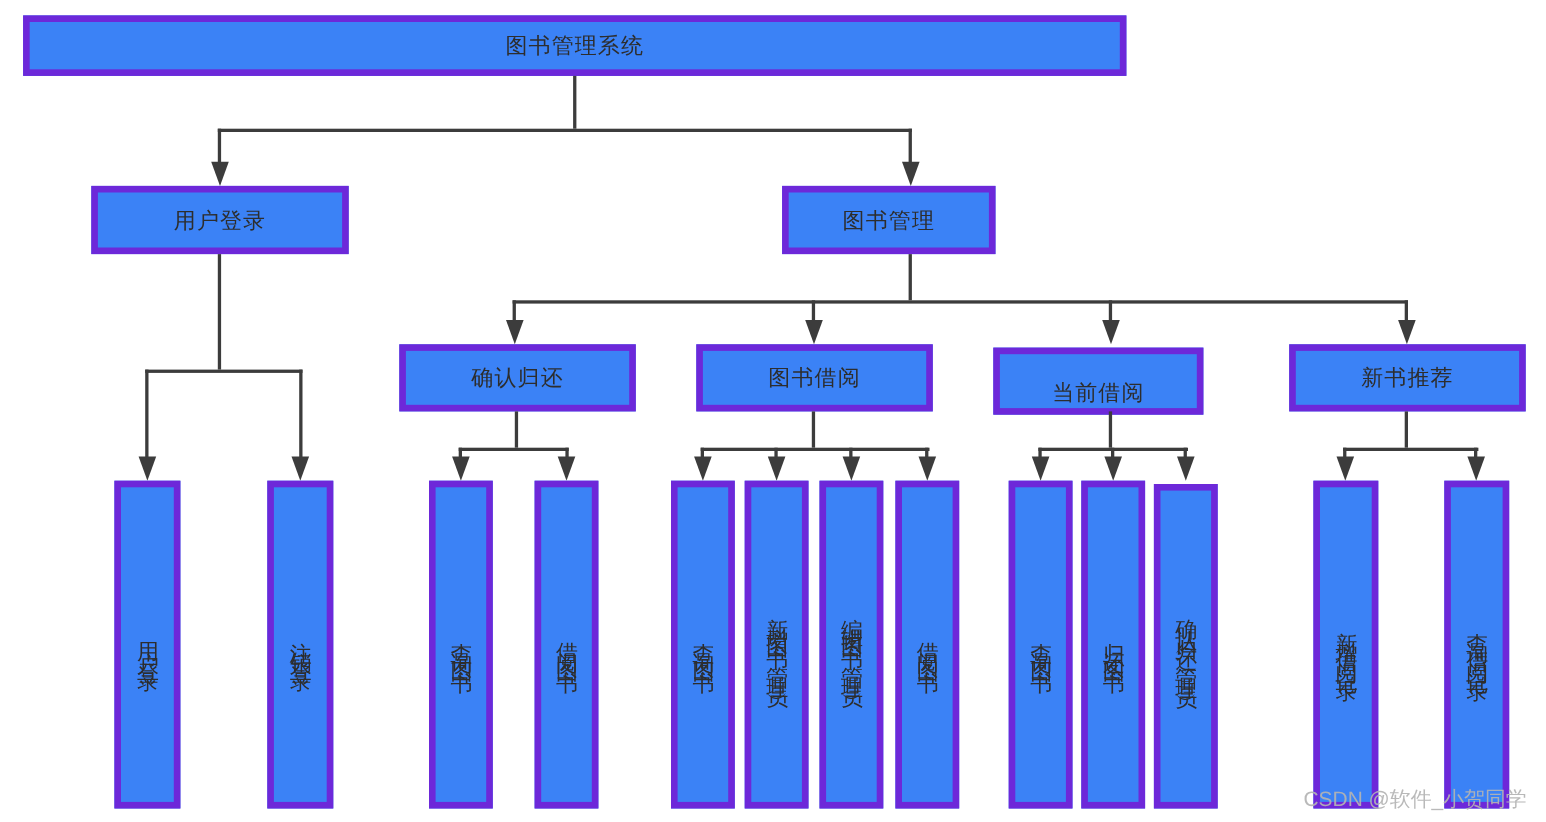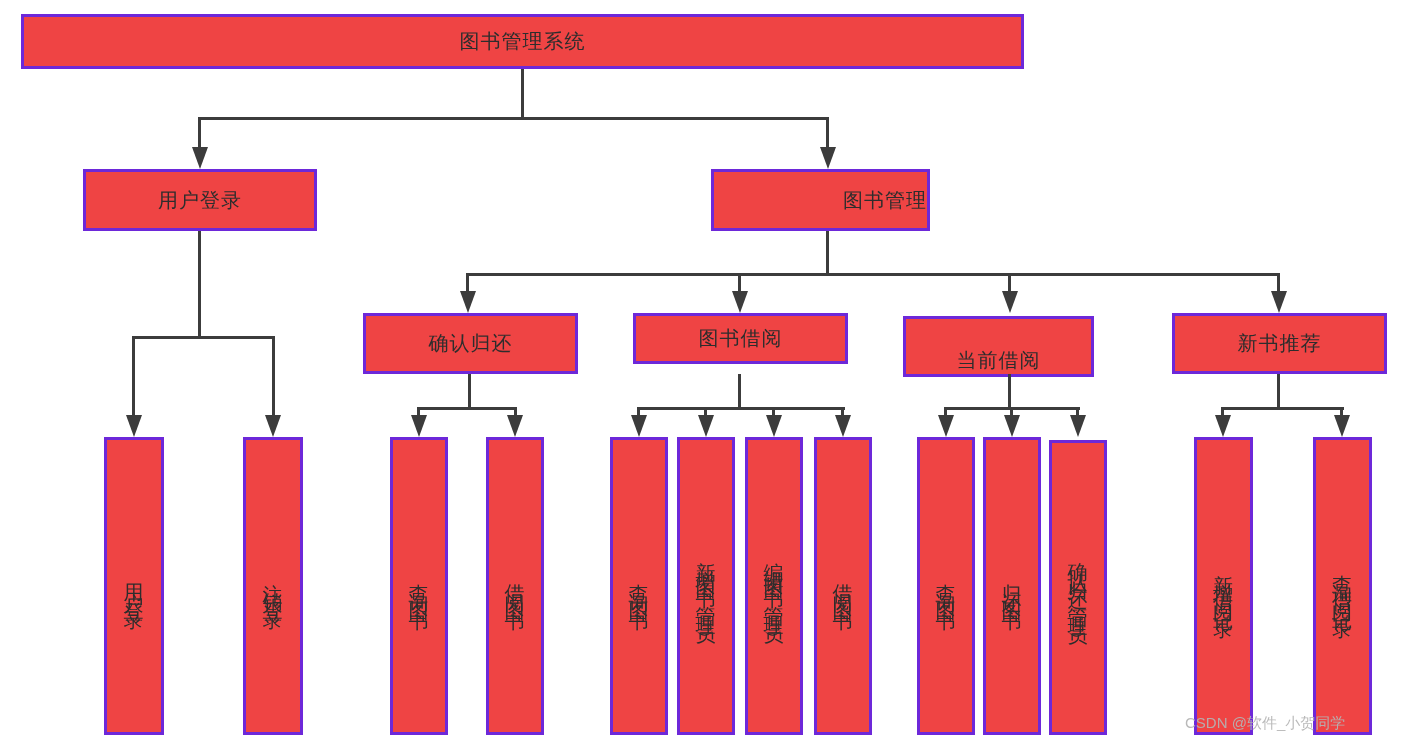--- a/index.html
+++ b/index.html
@@ -12,22 +12,22 @@
     position: relative;
     width: 1405px;
     height: 747px;
     background: #ffffff;
     overflow: hidden;
   }
   
   .node {
     position: absolute;
     box-sizing: border-box;
-    border: 3px solid #6d28d9;
-    background: #ef4444;
+    border: 6px solid #6d28d9;
+    background: #3b82f6;
     display: flex;
     align-items: center;
     justify-content: center;
     color: #2d2d2d;
     font-size: 20px;
     letter-spacing: 1px;
   }
   
   .vnode span {
     writing-mode: vertical-rl;
@@ -44,21 +44,21 @@
     width: 0;
     height: 0;
     border-left: 8px solid transparent;
     border-right: 8px solid transparent;
     border-top: 22px solid #3c3c3c;
   }
   .watermark {
     position: absolute;
     left: 1185px;
     top: 714px;
-    font-size: 15px;
+    font-size: 19px;
     color: #b4b4b4;
     opacity: 0.92;
     white-space: nowrap;
     z-index: 5;
   }
 </style>
 </head>
 <body>
 
 <div class="canvas">
@@ -70,21 +70,21 @@
   <div class="ln lv" style="left:521px; top:69px; height:48px;"></div>
   <div class="ln lh" style="left:198px; top:117px; width:631px;"></div>
   <div class="ln lv" style="left:198px; top:117px; height:32px;"></div>
   <div class="ar" style="left:192px; top:147px;"></div>
   <div class="ln lv" style="left:826px; top:117px; height:32px;"></div>
   <div class="ar" style="left:820px; top:147px;"></div>
 
   <div class="node" style="left:83px; top:169px; width:234px; height:62px;">
     <span>用户登录</span>
   </div>
-  <div class="node" style="left:711px; top:169px; width:219px; height:62px;justify-content:flex-end;">
+  <div class="node" style="left:711px; top:169px; width:194px; height:62px;">
     <span>图书管理</span>
   </div>
 
   <div class="ln lv" style="left:198px; top:231px; height:105px;"></div>
   <div class="ln lh" style="left:132px; top:336px; width:143px;"></div>
   <div class="ln lv" style="left:132px; top:336px; height:81px;"></div>
   <div class="ar" style="left:126px; top:415px;"></div>
   <div class="ln lv" style="left:272px; top:336px; height:81px;"></div>
   <div class="ar" style="left:265px; top:415px;"></div>
 
@@ -95,21 +95,21 @@
   <div class="ln lv" style="left:738px; top:273px; height:20px;"></div>
   <div class="ar" style="left:732px; top:291px;"></div>
   <div class="ln lv" style="left:1008px; top:273px; height:20px;"></div>
   <div class="ar" style="left:1002px; top:291px;"></div>
   <div class="ln lv" style="left:1277px; top:273px; height:20px;"></div>
   <div class="ar" style="left:1271px; top:291px;"></div>
 
   <div class="node" style="left:363px; top:313px; width:215px; height:61px;">
     <span>确认归还</span>
   </div>
-  <div class="node" style="left:633px; top:313px; width:215px; height:51px;justify-content:center;">
+  <div class="node" style="left:633px; top:313px; width:215px; height:61px;justify-content:center;">
     <span>图书借阅</span>
   </div>
   <div class="node" style="left:903px; top:316px; width:191px; height:61px;align-items:flex-end;">
     <span>当前借阅</span>
   </div>
   <div class="node" style="left:1172px; top:313px; width:215px; height:61px;">
     <span>新书推荐</span>
   </div>
 
   <div class="ln lv" style="left:468px; top:374px; height:33px;"></div>

